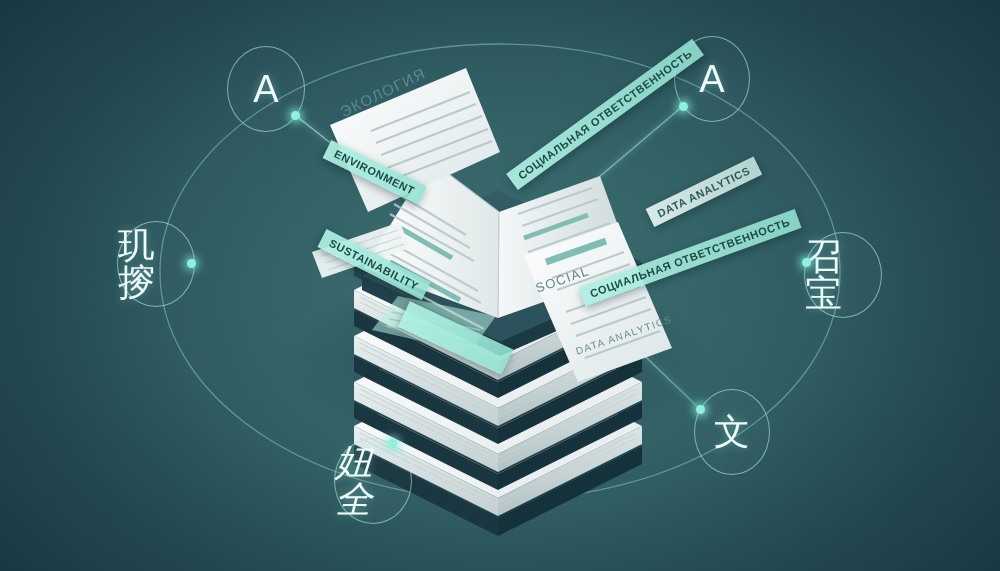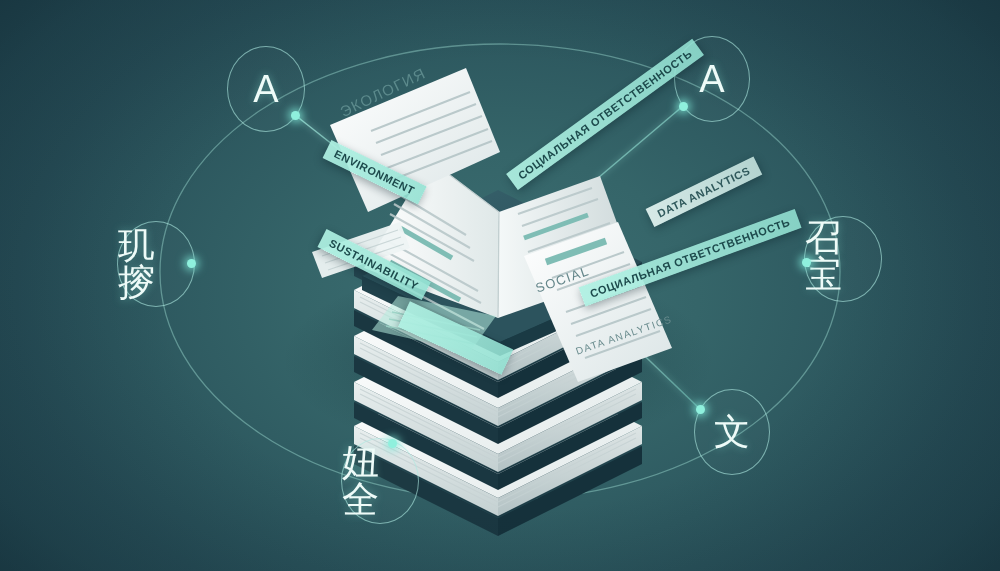--- a/index.html
+++ b/index.html
@@ -297,29 +297,29 @@
       </div>
       <div class="dot" style="left: 290.5px; top: 110.5px;"></div>
       <div class="node n-latin" style="left: 674px; top: 36px; width: 74px; height: 84px;">
         <span>A</span>
       </div>
       <div class="dot" style="left: 678.5px; top: 101.5px;"></div>
       <div class="node n-cjk" style="left: 117px; top: 221px; width: 76px; height: 84px;">
         <span>玑摉</span>
       </div>
       <div class="dot" style="left: 186.5px; top: 258.5px;"></div>
-      <div class="node n-cjk" style="left: 804px; top: 216px; width: 76px; height: 84px; font-family: Liberation Mono, monospace;">
+      <div class="node n-cjk" style="left: 804px; top: 232px; width: 76px; height: 84px;">
         <span>召宝</span>
       </div>
       <div class="dot" style="left: 801.5px; top: 257.5px;"></div>
       <div class="node n-cjk2" style="left: 694px; top: 389px; width: 74px; height: 84px;">
         <span>文</span>
       </div>
       <div class="dot" style="left: 695.5px; top: 404.5px;"></div>
-      <div class="node n-cjk" style="left: 341px; top: 438px; width: 76px; height: 84px;">
+      <div class="node n-cjk" style="left: 334px; top: 438px; width: 76px; height: 84px; font-style: italic;">
         <span>妞全</span>
       </div>
       <div class="dot" style="left: 387.5px; top: 438.5px;"></div>
     </div>
 
   <div id="tags">
       <div class="tag" style="left: 327px; top: 139px; transform: rotate(26deg); transform-origin: left center;">ENVIRONMENT</div>
       <div class="tag" style="left: 512px; top: 172px; transform: rotate(-36deg); transform-origin: left center;">СОЦИАЛЬНАЯ ОТВЕТСТВЕННОСТЬ</div>
       <div class="tag" style="left: 322px; top: 228px; transform: rotate(27deg); transform-origin: left center;">SUSTAINABILITY</div>
       <div class="tag dim" style="left: 650px; top: 208px; transform: rotate(-26deg); transform-origin: left center;">DATA ANALYTICS</div>

